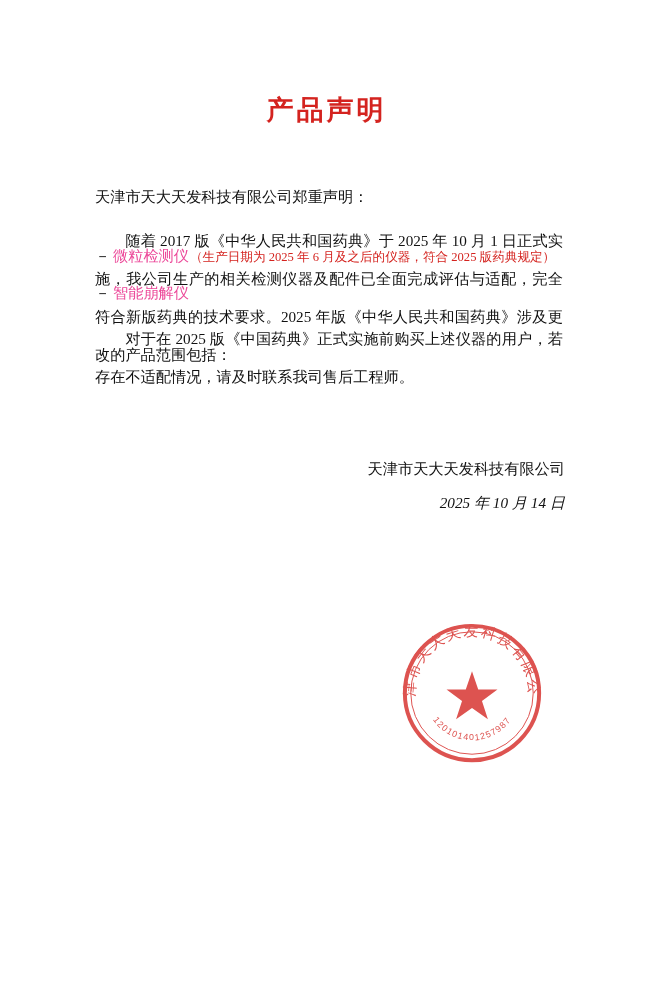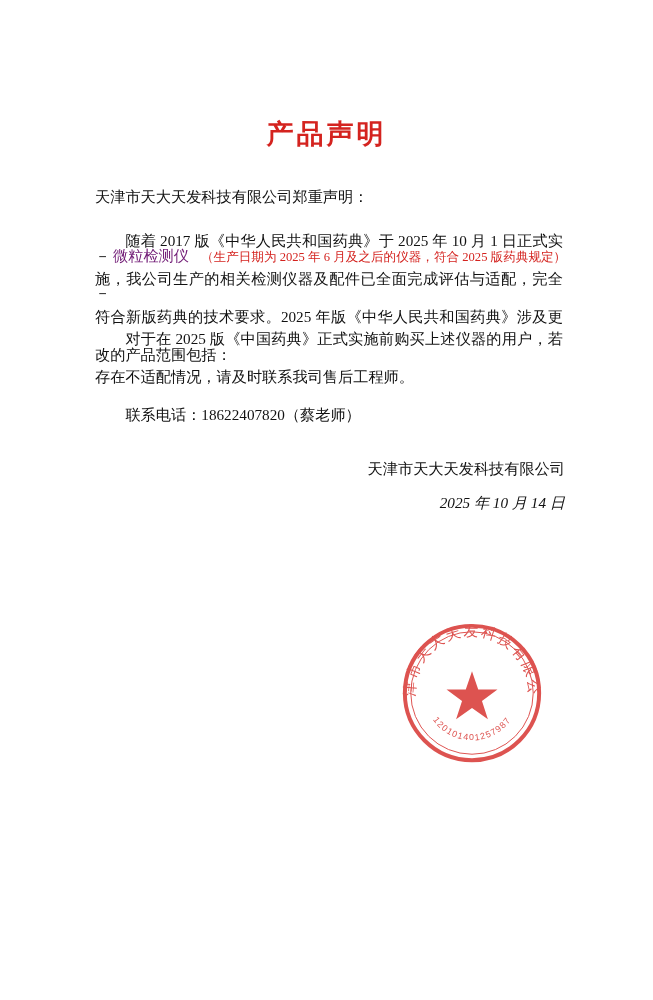--- a/index.html
+++ b/index.html
@@ -17,21 +17,21 @@
   }
 
   .page {
     position: absolute;
     inset: 0;
     padding: 0;
   }
 
   .doc-title {
     position: absolute;
-    top: 116px;
+    top: 92px;
     left: 0;
     width: 100%;
     text-align: center;
     color: #d4231f;
     font-size: 27px;
     font-weight: bold;
     letter-spacing: 3px;
     font-family: "Liberation Serif", "DejaVu Serif", serif;
   }
 
@@ -73,28 +73,28 @@
     white-space: nowrap;
   }
 
   .dash {
     display: inline-block;
     width: 18px;
     color: #111;
   }
 
   .item-name {
-    color: #701a75;
+    color: #ec4899;
     font-size: 15.2px;
   }
 
   .item-note {
     color: #d4231f;
     font-size: 12.6px;
-    margin-left: 12px;
+    margin-left: 1px;
   }
 
   .closing-block {
     position: absolute;
     top: 320px;
     left: 95px;
     width: 468px;
     font-family: Liberation Serif, serif;
   }
 
@@ -153,26 +153,26 @@
   </div>
 
   <div class="list-block">
     <div class="list-item">
       <span class="dash">－</span>
       <span class="item-name">微粒检测仪</span>
       <span class="item-note">（生产日期为 2025 年 6 月及之后的仪器，符合 2025 版药典规定）</span>
     </div>
     <div class="list-item">
       <span class="dash">－</span>
+      <span class="item-name">智能崩解仪</span>
     </div>
   </div>
 
   <div class="closing-block">
     <p class="para indent">对于在 2025 版《中国药典》正式实施前购买上述仪器的用户，若存在不适配情况，请及时联系我司售后工程师。</p>
-    <p class="contact">联系电话：18622407820（蔡老师）</p>
   </div>
 
   <div class="sign-block">
     <div class="sign-company">天津市天大天发科技有限公司</div>
     <div class="sign-date">2025 年 10 月 14 日</div>
   </div>
 
   <div class="seal">
     <svg viewBox="0 0 160 160" xmlns="http://www.w3.org/2000/svg">
       <defs>

